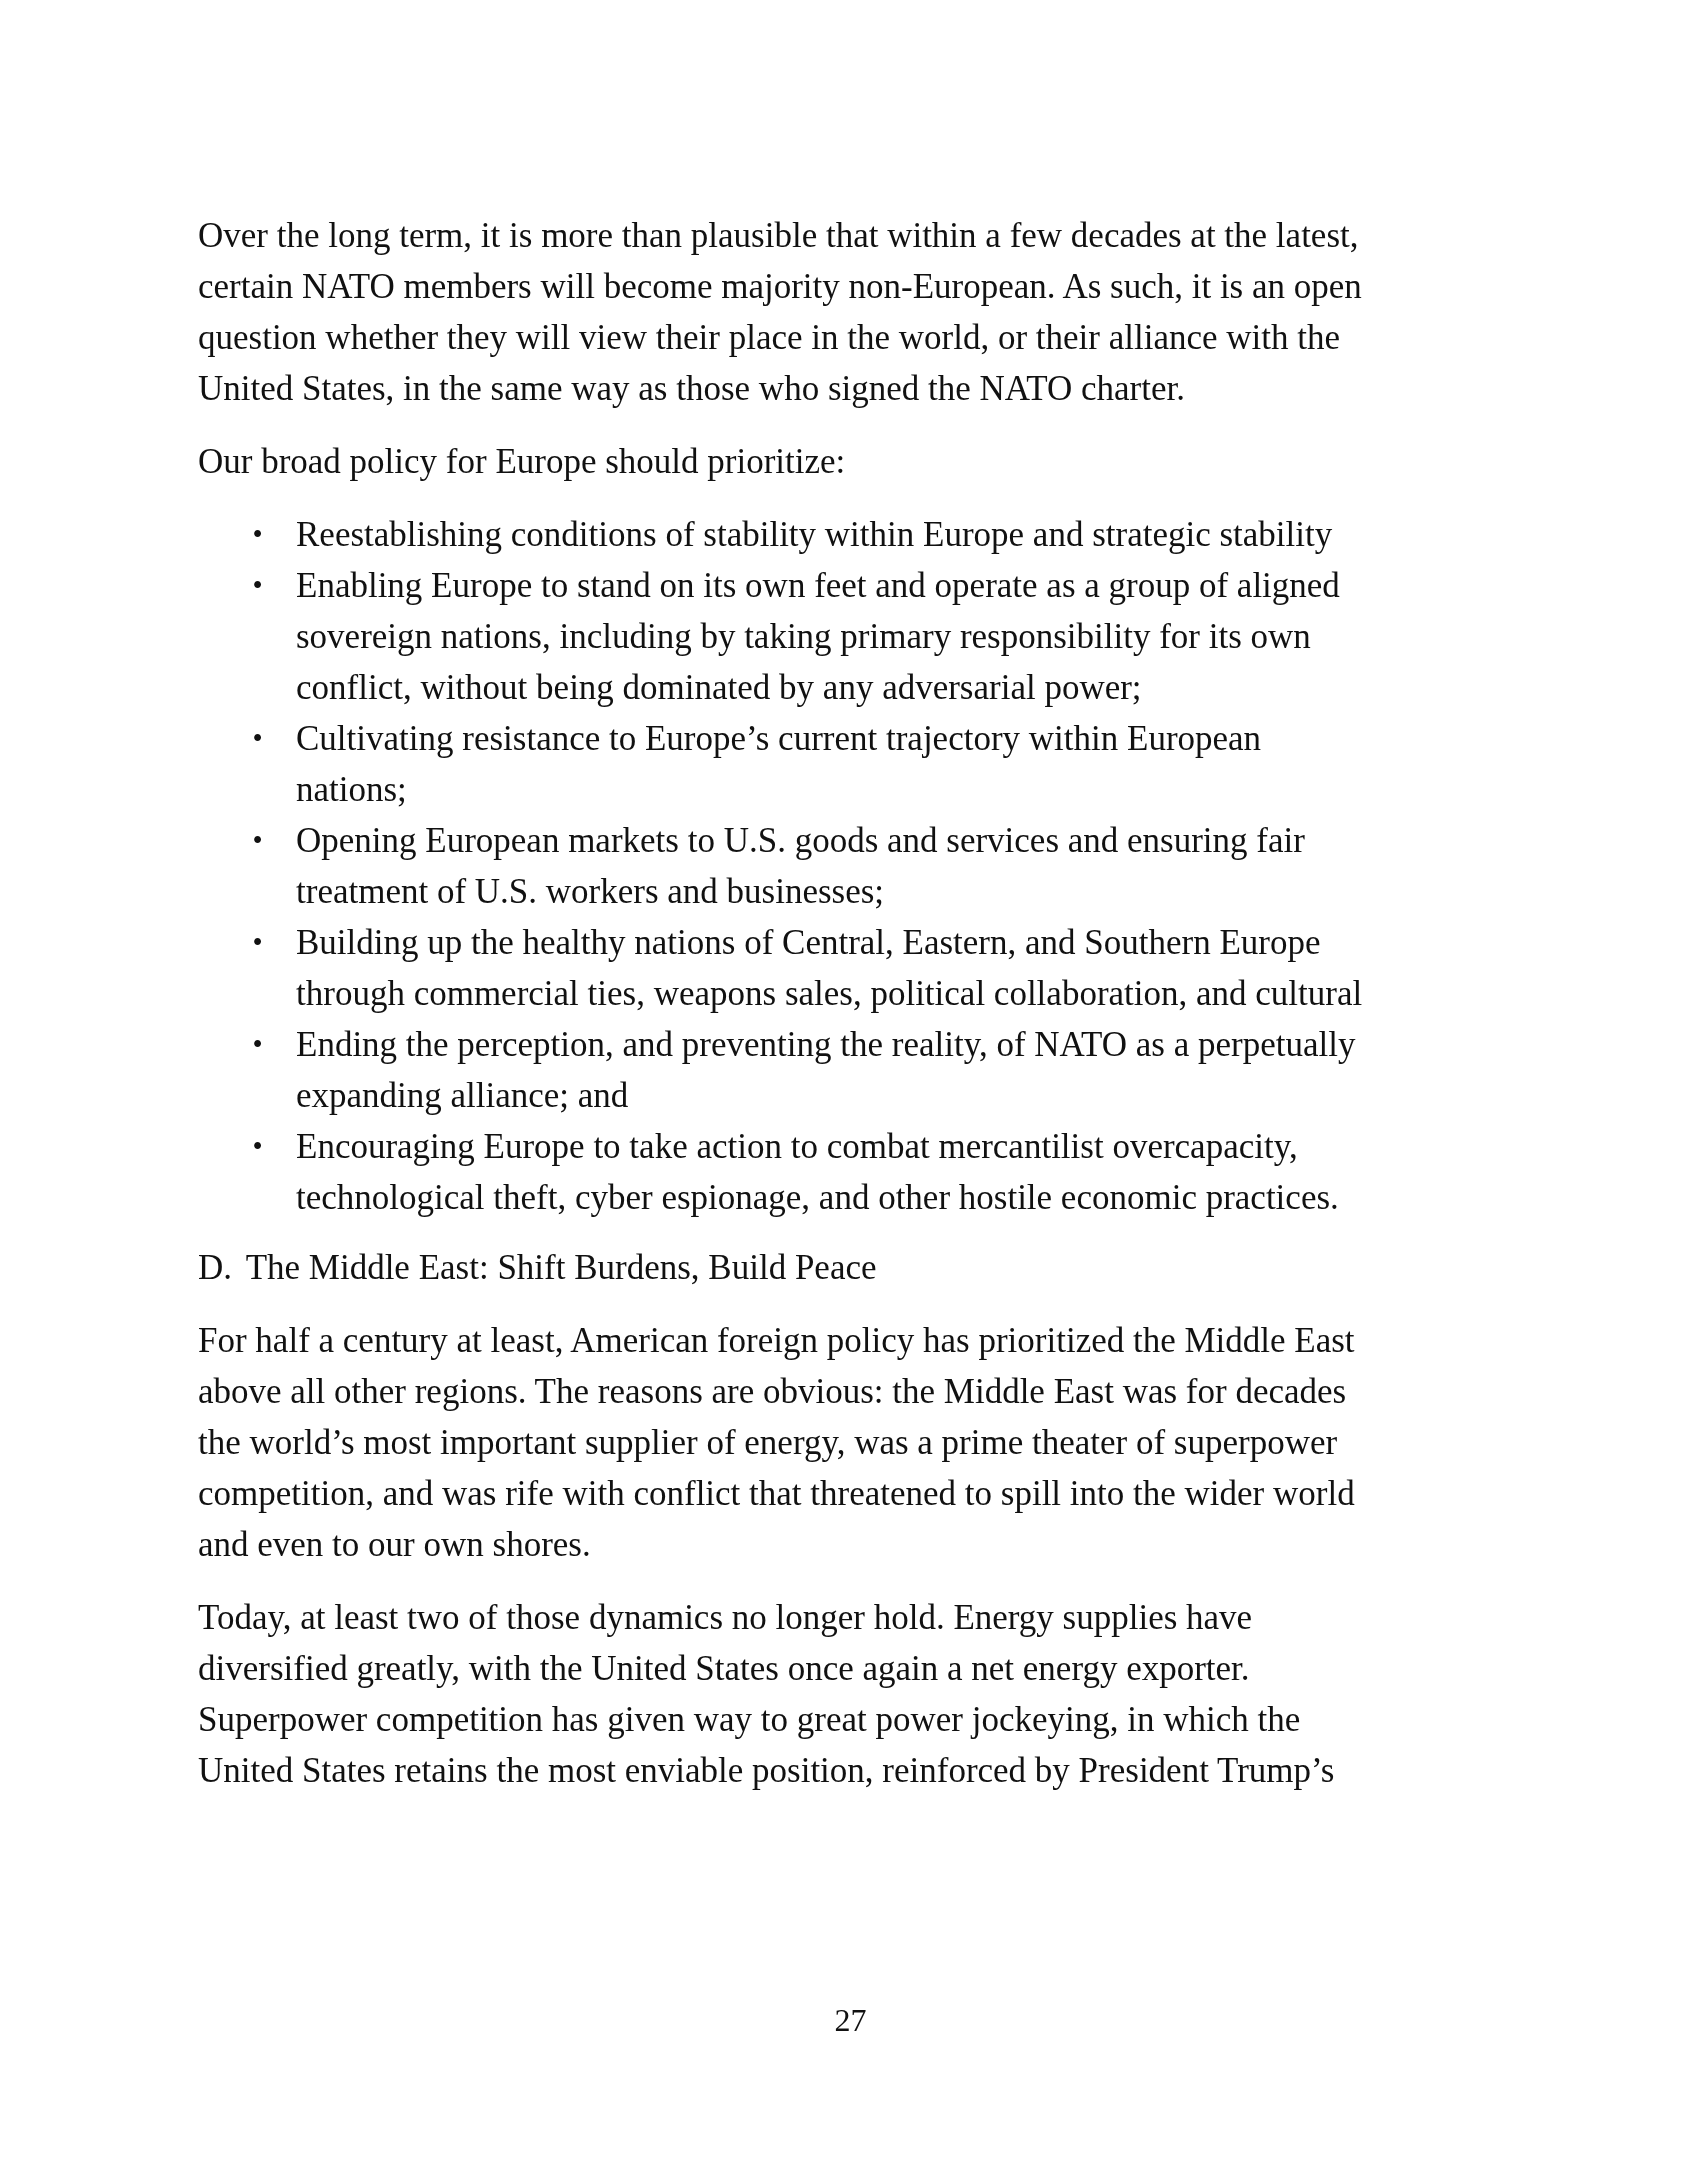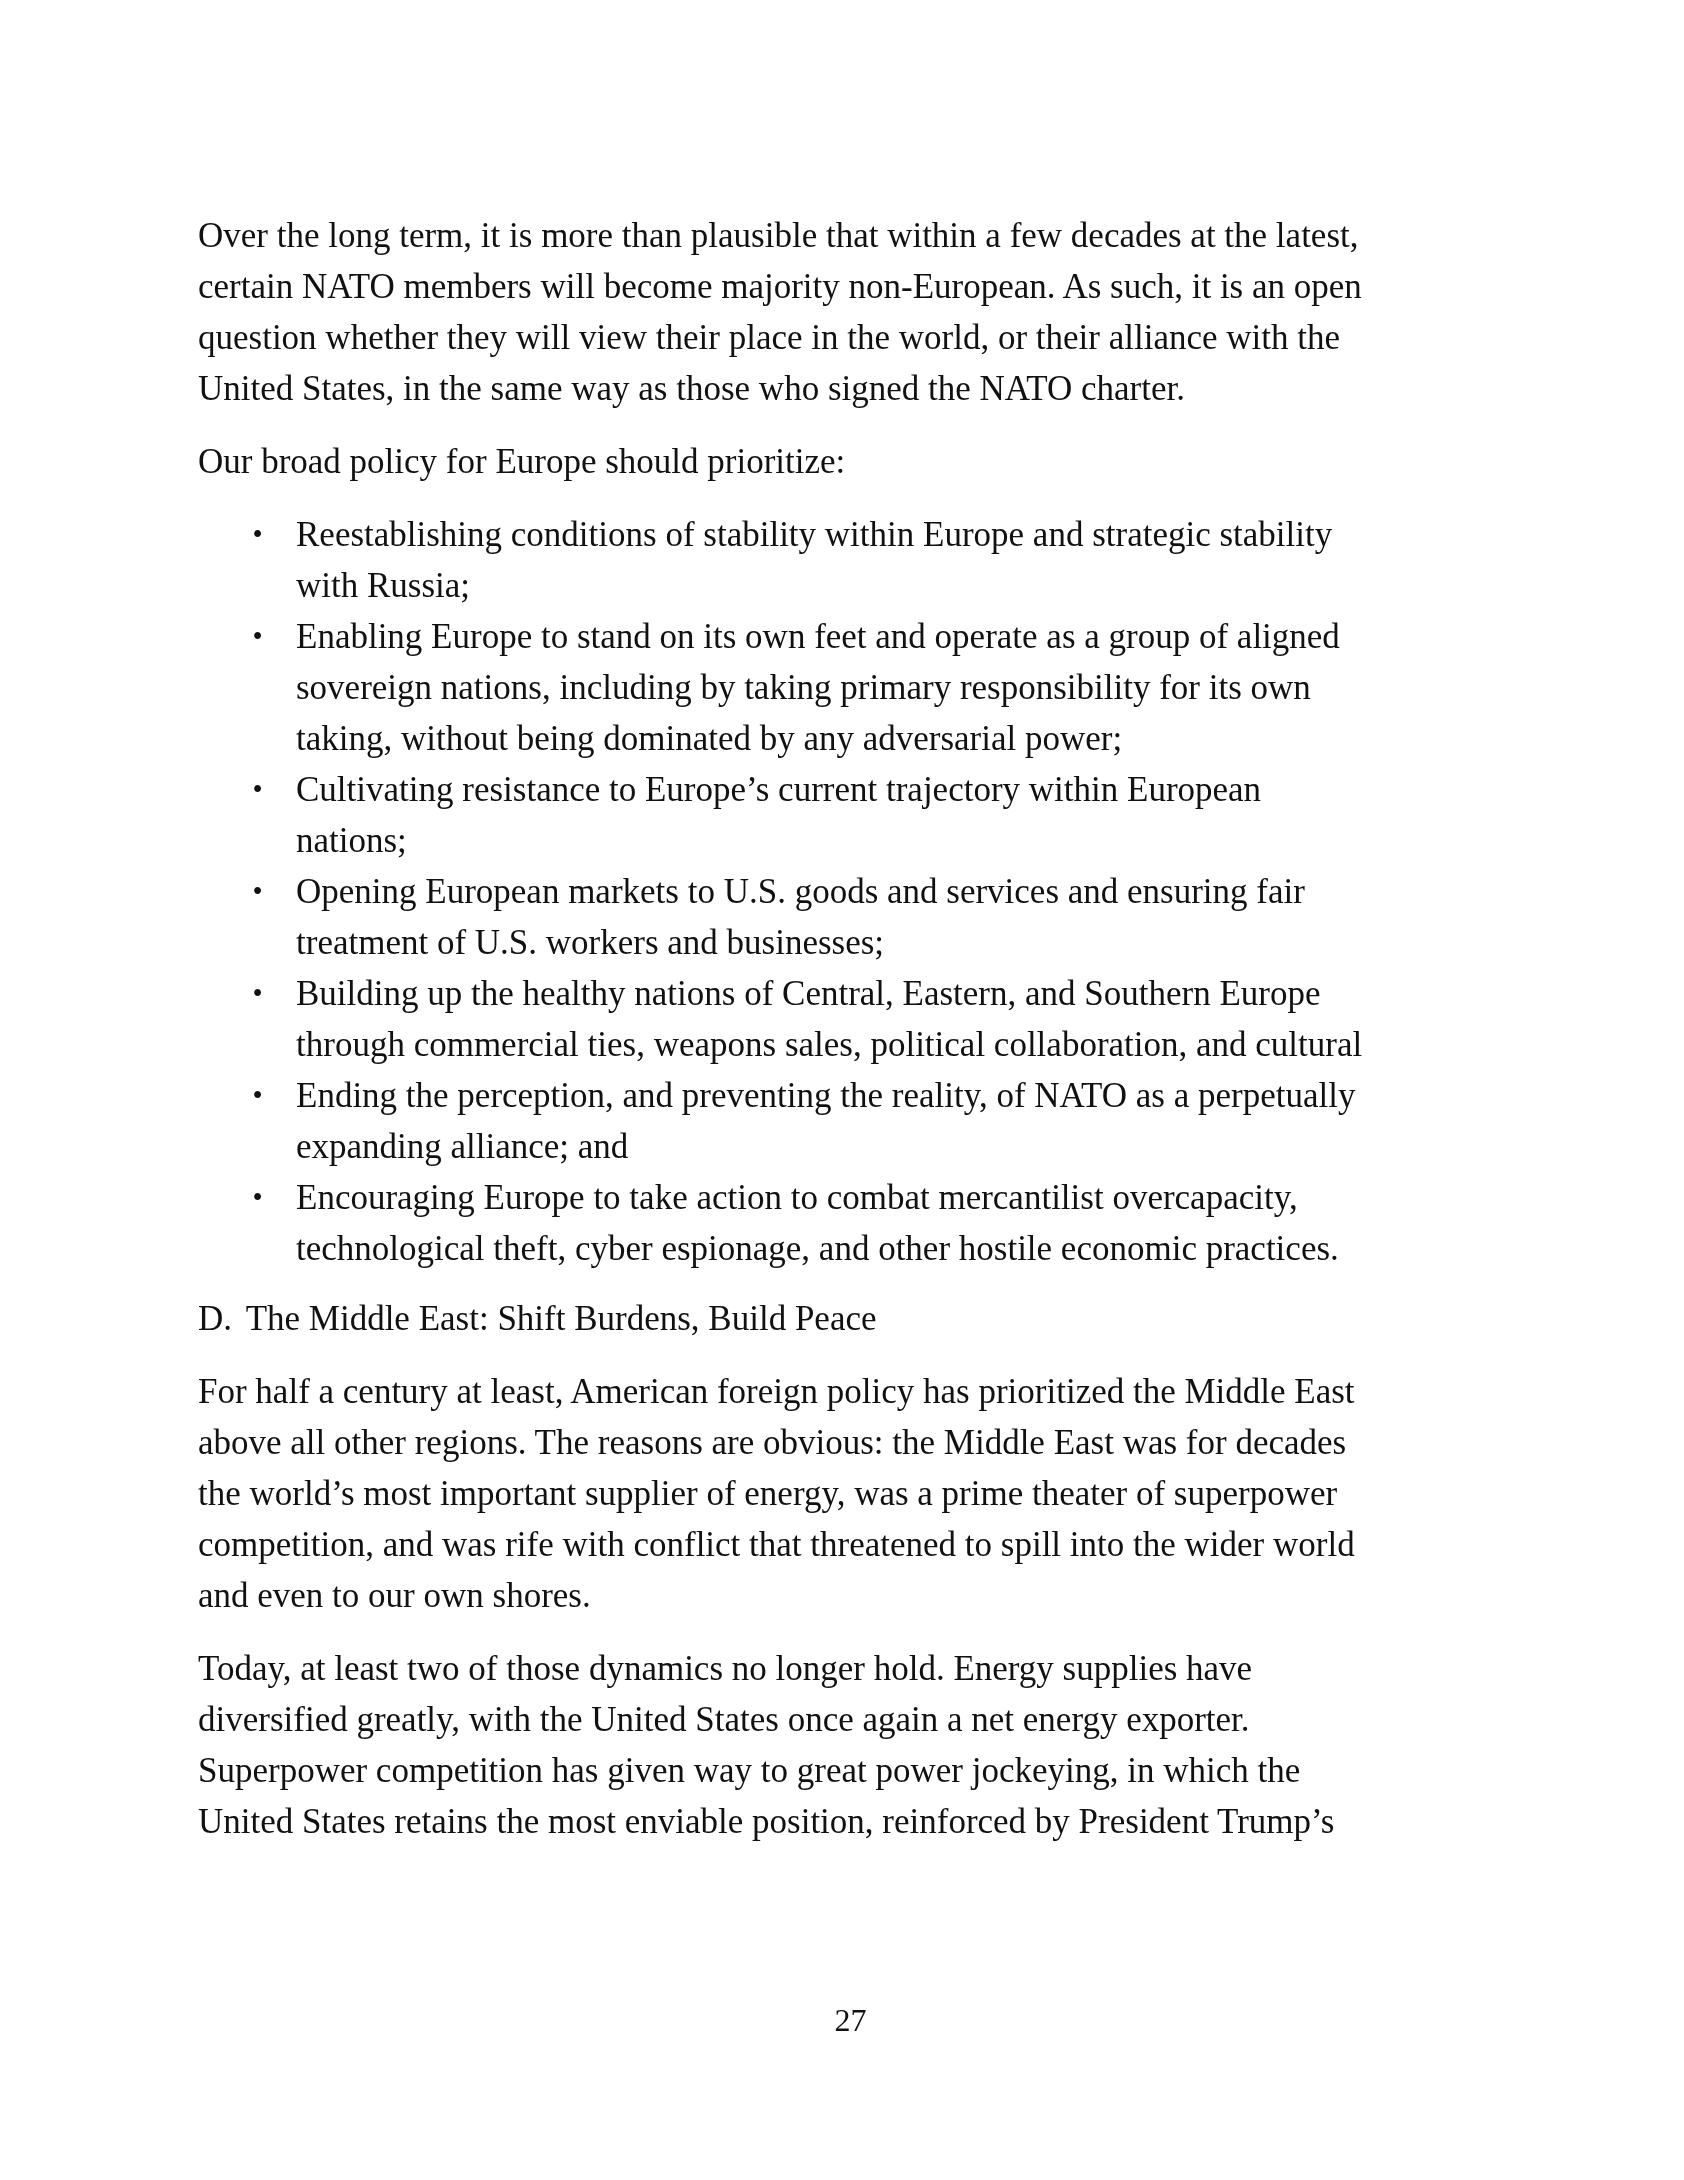--- a/index.html
+++ b/index.html
@@ -85,27 +85,26 @@
     <span class="line">question whether they will view their place in the world, or their alliance with the</span>
     <span class="line">United States, in the same way as those who signed the NATO charter.</span>
   </p>
 
   <p class="para">Our broad policy for Europe should prioritize:</p>
 
   <ul class="list">
     <li class="list-item">
       <span class="bullet">•</span>
       <span class="line">Reestablishing conditions of stability within Europe and strategic stability</span>
-      <span class="line">with Russia;</span>
     </li>
     <li class="list-item">
       <span class="bullet">•</span>
       <span class="line">Enabling Europe to stand on its own feet and operate as a group of aligned</span>
       <span class="line">sovereign nations, including by taking primary responsibility for its own</span>
-      <span class="line">taking, without being dominated by any adversarial power;</span>
+      <span class="line">conflict, without being dominated by any adversarial power;</span>
     </li>
     <li class="list-item">
       <span class="bullet">•</span>
       <span class="line">Cultivating resistance to Europe’s current trajectory within European</span>
       <span class="line">nations;</span>
     </li>
     <li class="list-item">
       <span class="bullet">•</span>
       <span class="line">Opening European markets to U.S. goods and services and ensuring fair</span>
       <span class="line">treatment of U.S. workers and businesses;</span>

